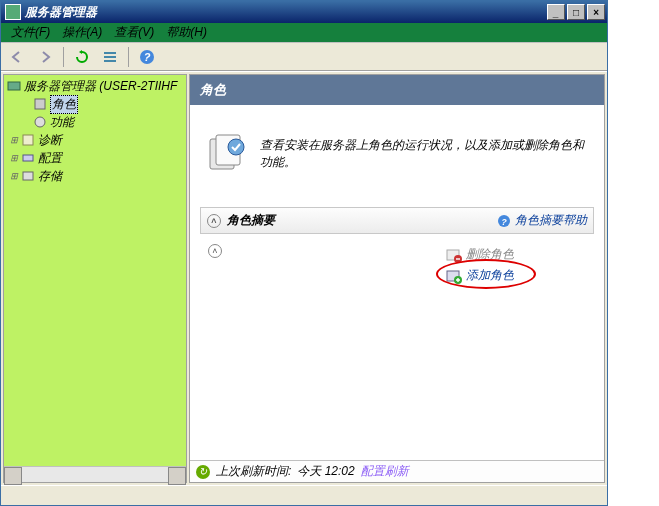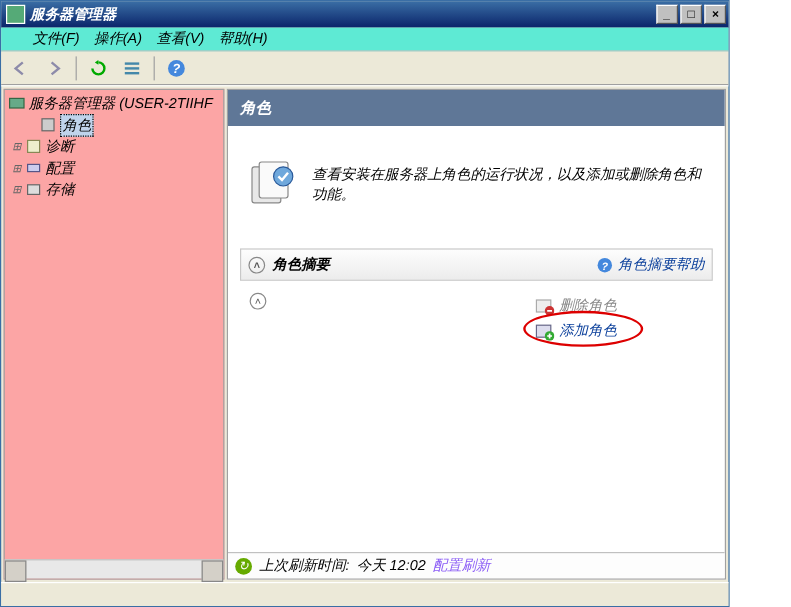--- a/index.html
+++ b/index.html
@@ -2,28 +2,28 @@
 <html><head>
 <meta charset="utf-8">
 <style>
   * { box-sizing: border-box; font-family: "Microsoft YaHei", "SimSun", Tahoma, sans-serif; }
   body { margin:0; padding:0; background:#fff; }
   .window { width:608px; height:506px; border:1px solid #3a6ea5; background:#ece9d8; display:flex; flex-direction:column;font-style:italic; }
   .titlebar { height:22px; background:linear-gradient(#3a6ea5,#0a246a); color:#fff; display:flex; align-items:center; padding:0 2px 0 4px; font-size:12px; font-weight:bold; }
   .titlebar .t-icon { width:16px; height:16px; margin-right:4px; background:#5a7; border:1px solid #fff; display:inline-block; }
   .titlebar .spacer { flex:1; }
   .winbtn { width:18px; height:16px; margin-left:2px; background:#c0c0c0; border:1px solid #fff; border-right-color:#555; border-bottom-color:#555; display:flex; align-items:center; justify-content:center; font-size:10px; color:#000; }
-  .menubar { height:20px; background:#5eead4; display:flex; align-items:center; padding:0 20px; font-size:12px; border-bottom:1px solid #c0c0c0; }
+  .menubar { height:20px; background:#15803d; display:flex; align-items:center; padding:0 4px; font-size:12px; border-bottom:1px solid #c0c0c0; }
   .menuitem { padding:1px 6px; cursor:default; }
   .toolbar { height:28px; background:#ece9d8; display:flex; align-items:center; padding:0 4px; border-bottom:1px solid #a0a0a0; gap:4px; }
   .tbtn { width:24px; height:22px; display:flex; align-items:center; justify-content:center; border:1px solid transparent; }
   .tbtn.disabled { opacity:0.4; }
   .tsep { width:1px; height:20px; background:#a0a0a0; margin:0 2px; }
   .body { flex:1; display:flex; border-top:1px solid #fff; min-height:0; }
-  .tree { width:184px; background:#fca5a5; border:1px solid #a0a0a0; margin:2px; font-size:12px; display:flex; flex-direction:column; }
+  .tree { width:184px; background:#bef264; border:1px solid #a0a0a0; margin:2px; font-size:12px; display:flex; flex-direction:column; }
   .tree-content { flex:1; overflow:hidden; padding:2px; }
   .tree-row { display:flex; align-items:center; height:18px; white-space:nowrap; }
   .tree-row .exp { width:12px; text-align:center; color:#666; font-size:9px; }
   .tree-row .ticon { width:16px; height:16px; margin-right:2px; display:inline-flex; align-items:center; justify-content:center; }
   .tree-row.selected span.lbl { background:#c0d4ec; border:1px dotted #000; padding:0 1px; }
   .tree-scroll { height:16px; background:#e8e8e8; border-top:1px solid #c0c0c0; position:relative; }
   .tree-scroll::before,.tree-scroll::after{content:"";position:absolute;top:0;width:16px;height:16px;background:#d4d0c8;border:1px solid #888;}
   .tree-scroll::before{left:0}.tree-scroll::after{right:0}
   .content { flex:1; margin:2px 2px 2px 0; border:1px solid #a0a0a0; background:#fff; display:flex; flex-direction:column; overflow:hidden;}
   .c-header { background:#5f7797; color:#fff; font-size:13px; font-weight:bold; padding:6px 10px; }
@@ -120,20 +120,29 @@
         </div>
         <div class="tree-row selected" style="padding-left:14px">
           <span class="exp"></span>
           <span class="ticon">
               <svg width="14" height="14">
                 <rect x="2" y="2" width="10" height="10" fill="#ccc" stroke="#666"></rect>
               </svg>
             </span>
           <span class="lbl">角色</span>
         </div>
+        <div class="tree-row" style="padding-left:14px">
+          <span class="exp"></span>
+          <span class="ticon">
+              <svg width="14" height="14">
+                <circle cx="7" cy="7" r="5" fill="#ddd" stroke="#666"></circle>
+              </svg>
+            </span>
+          <span class="lbl">功能</span>
+        </div>
         <div class="tree-row" style="padding-left:2px">
           <span class="exp">⊞</span>
           <span class="ticon">
               <svg width="14" height="14">
                 <rect x="2" y="2" width="10" height="10" fill="#eec" stroke="#885"></rect>
               </svg>
             </span>
           <span class="lbl">诊断</span>
         </div>
         <div class="tree-row" style="padding-left:2px">

